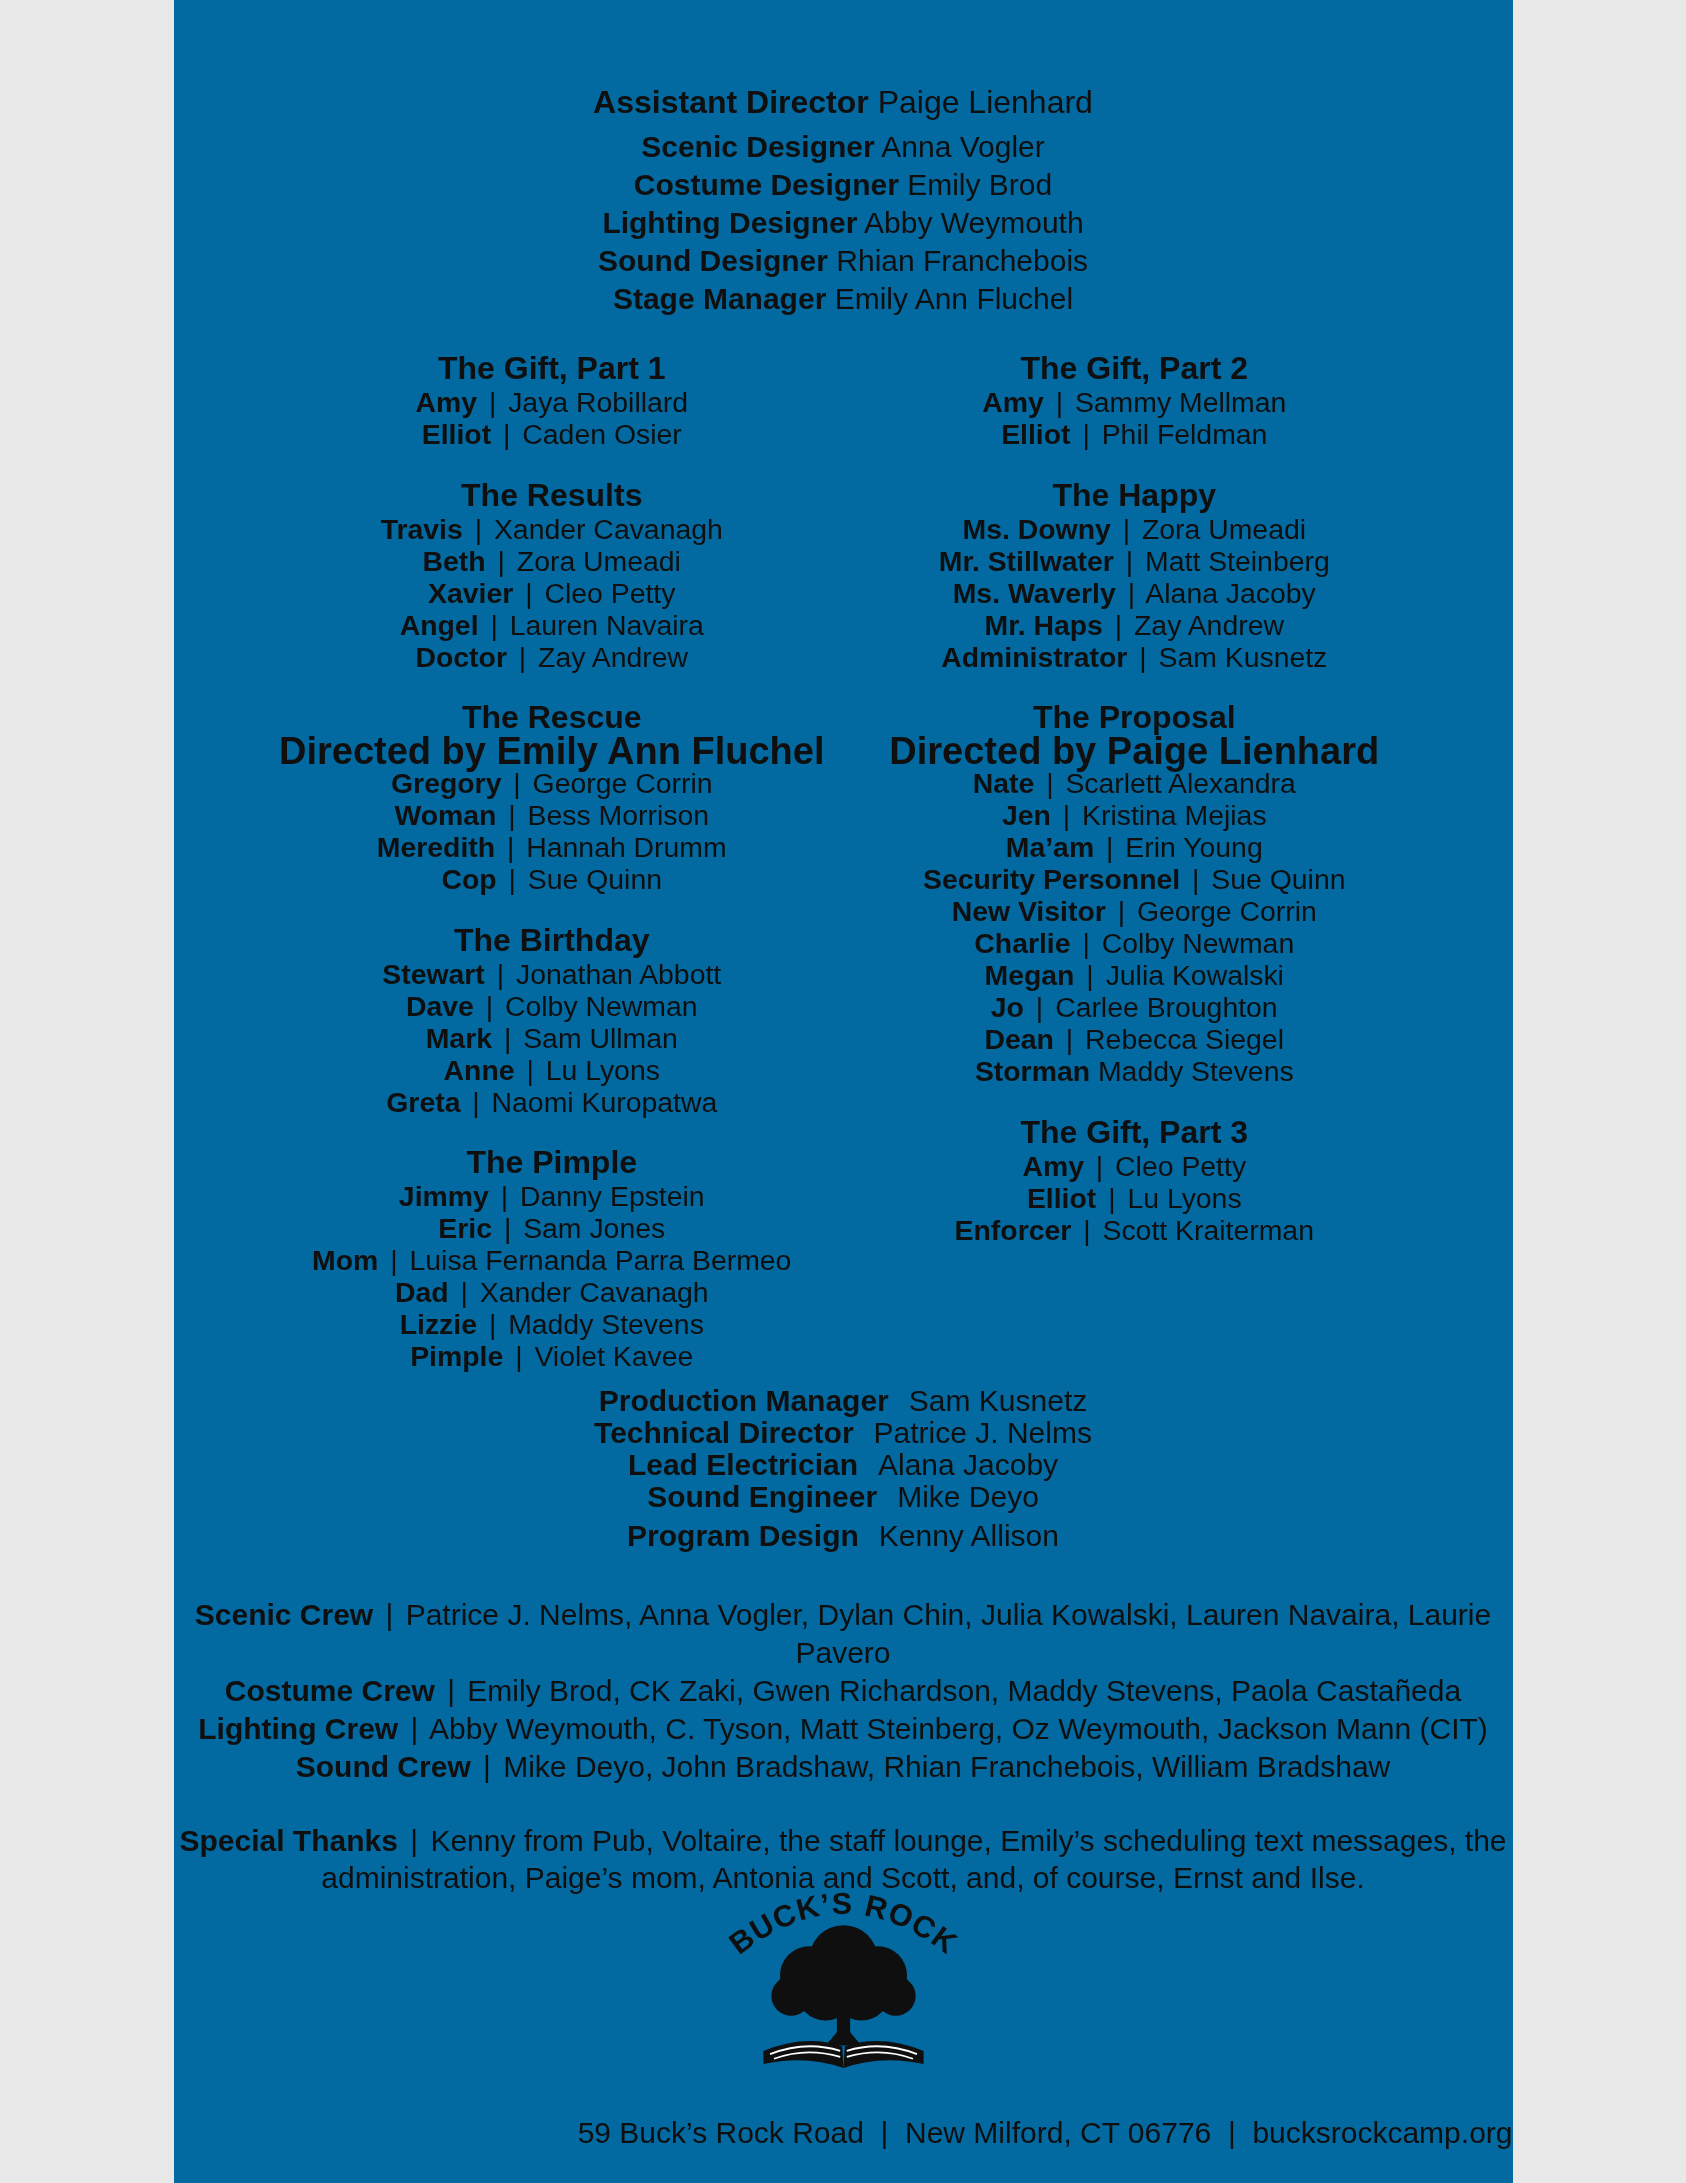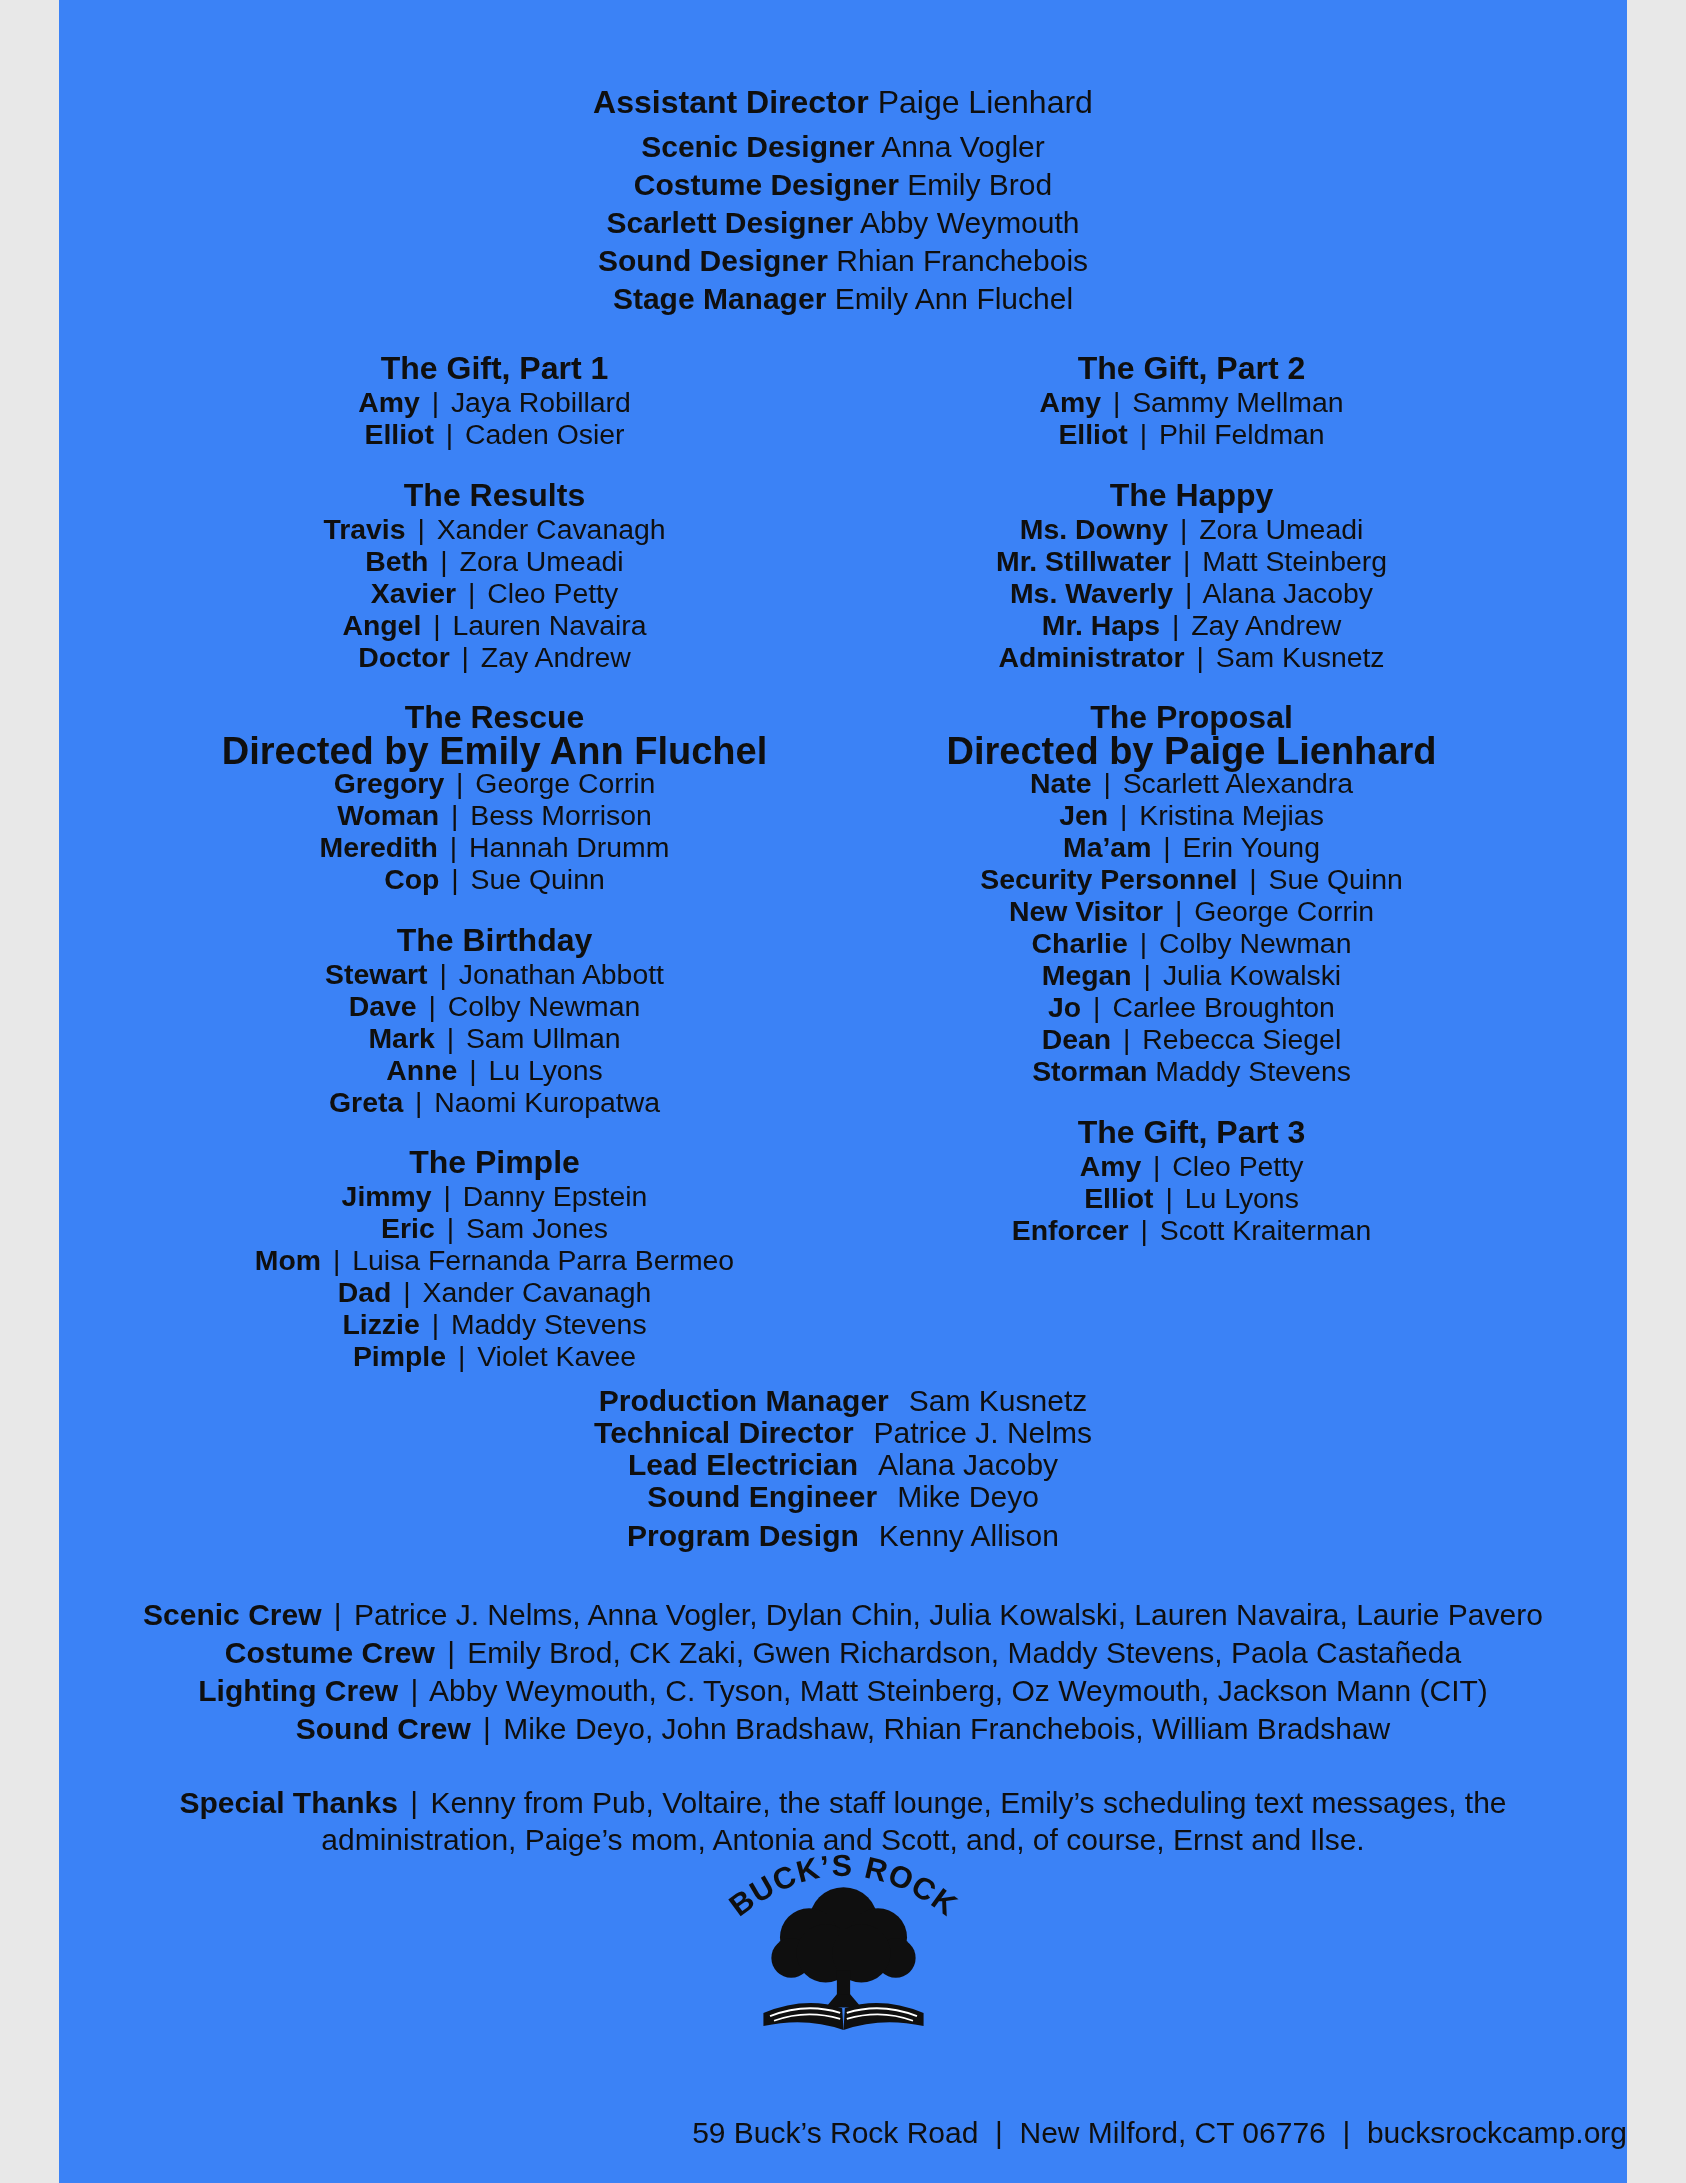--- a/index.html
+++ b/index.html
@@ -1,17 +1,17 @@
 <!DOCTYPE html>
 <html style="font-size:10.6px"><head>
 <meta charset="utf-8">
 <style>
   html,body{margin:0;padding:0;background:#e8e8e8;}
   .page{
-    width:1568px;height:2183px;margin:0 auto;background:#3b82f6;color:#0f0f0f;
+    width:1339px;height:2183px;margin:0 auto;background:#0369a1;color:#0f0f0f;
     font-family:"Liberation Sans", sans-serif;position:relative;overflow:hidden;
     text-align:center;box-sizing:border-box;padding-top:83px;
   }
   .lead-credit{font-size:32px;line-height:38px;}
   .role{font-weight:700;}
   .designers{margin-top:7px;}
   .design-line{font-size:30px;line-height:38px;}
   .columns{display:flex;padding:0 99px;margin-top:32px;gap:24px;}
   .col{width:50%;}
   .section-title{font-size:32px;line-height:36px;font-weight:700;margin-top:26.5px;}
@@ -44,21 +44,21 @@
   <div class="designers">
     <div class="design-line">
       <span class="role">Scenic Designer</span>
       <span class="name">Anna Vogler</span>
     </div>
     <div class="design-line">
       <span class="role">Costume Designer</span>
       <span class="name">Emily Brod</span>
     </div>
     <div class="design-line">
-      <span class="role">Scarlett Designer</span>
+      <span class="role">Lighting Designer</span>
       <span class="name">Abby Weymouth</span>
     </div>
     <div class="design-line">
       <span class="role">Sound Designer</span>
       <span class="name">Rhian Franchebois</span>
     </div>
     <div class="design-line">
       <span class="role">Stage Manager</span>
       <span class="name">Emily Ann Fluchel</span>
     </div>

